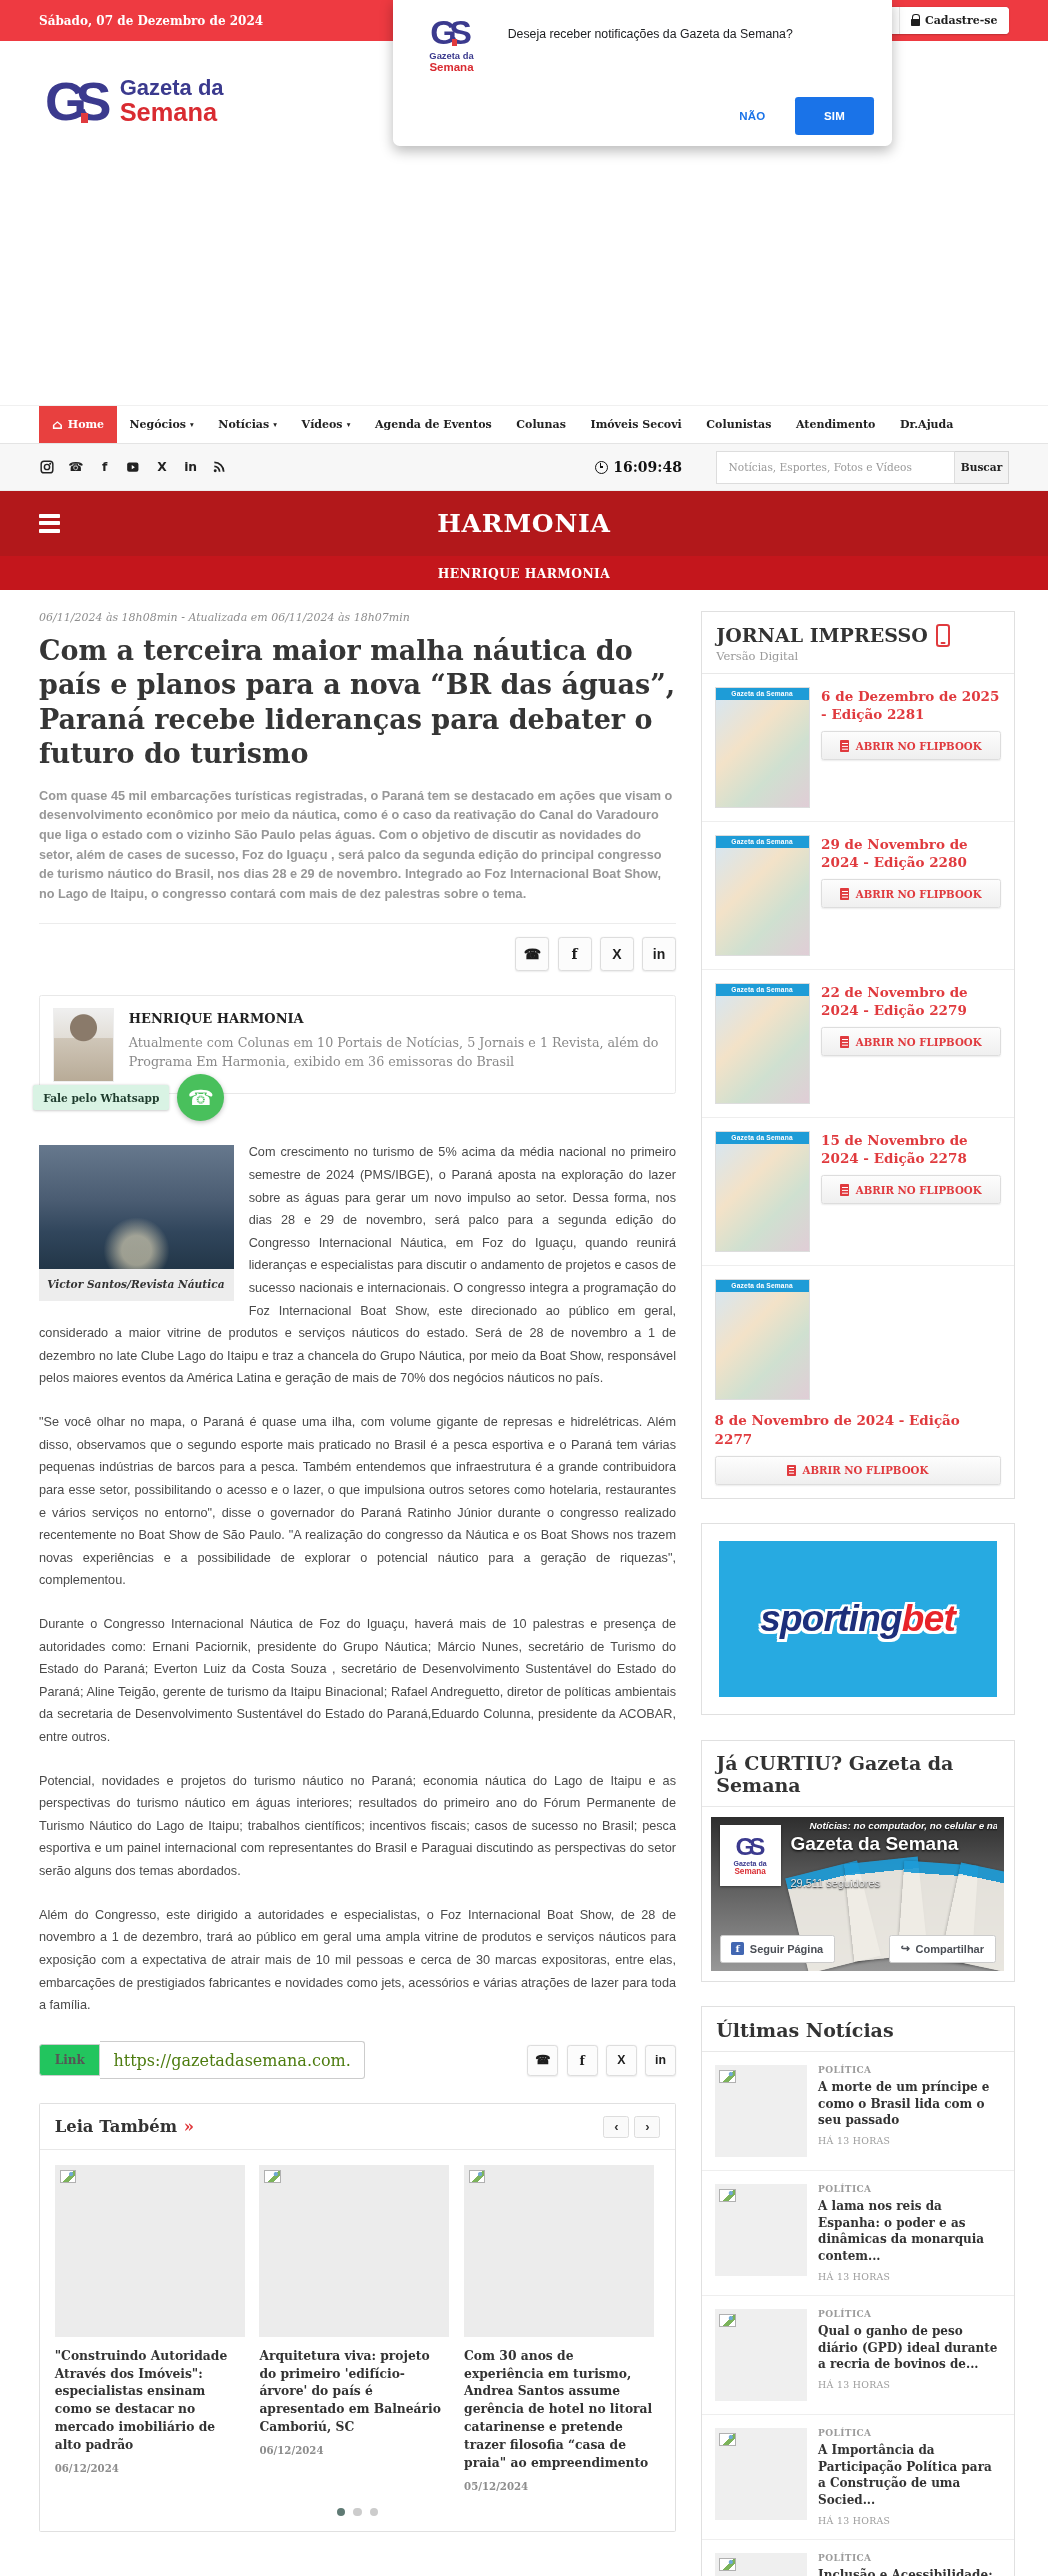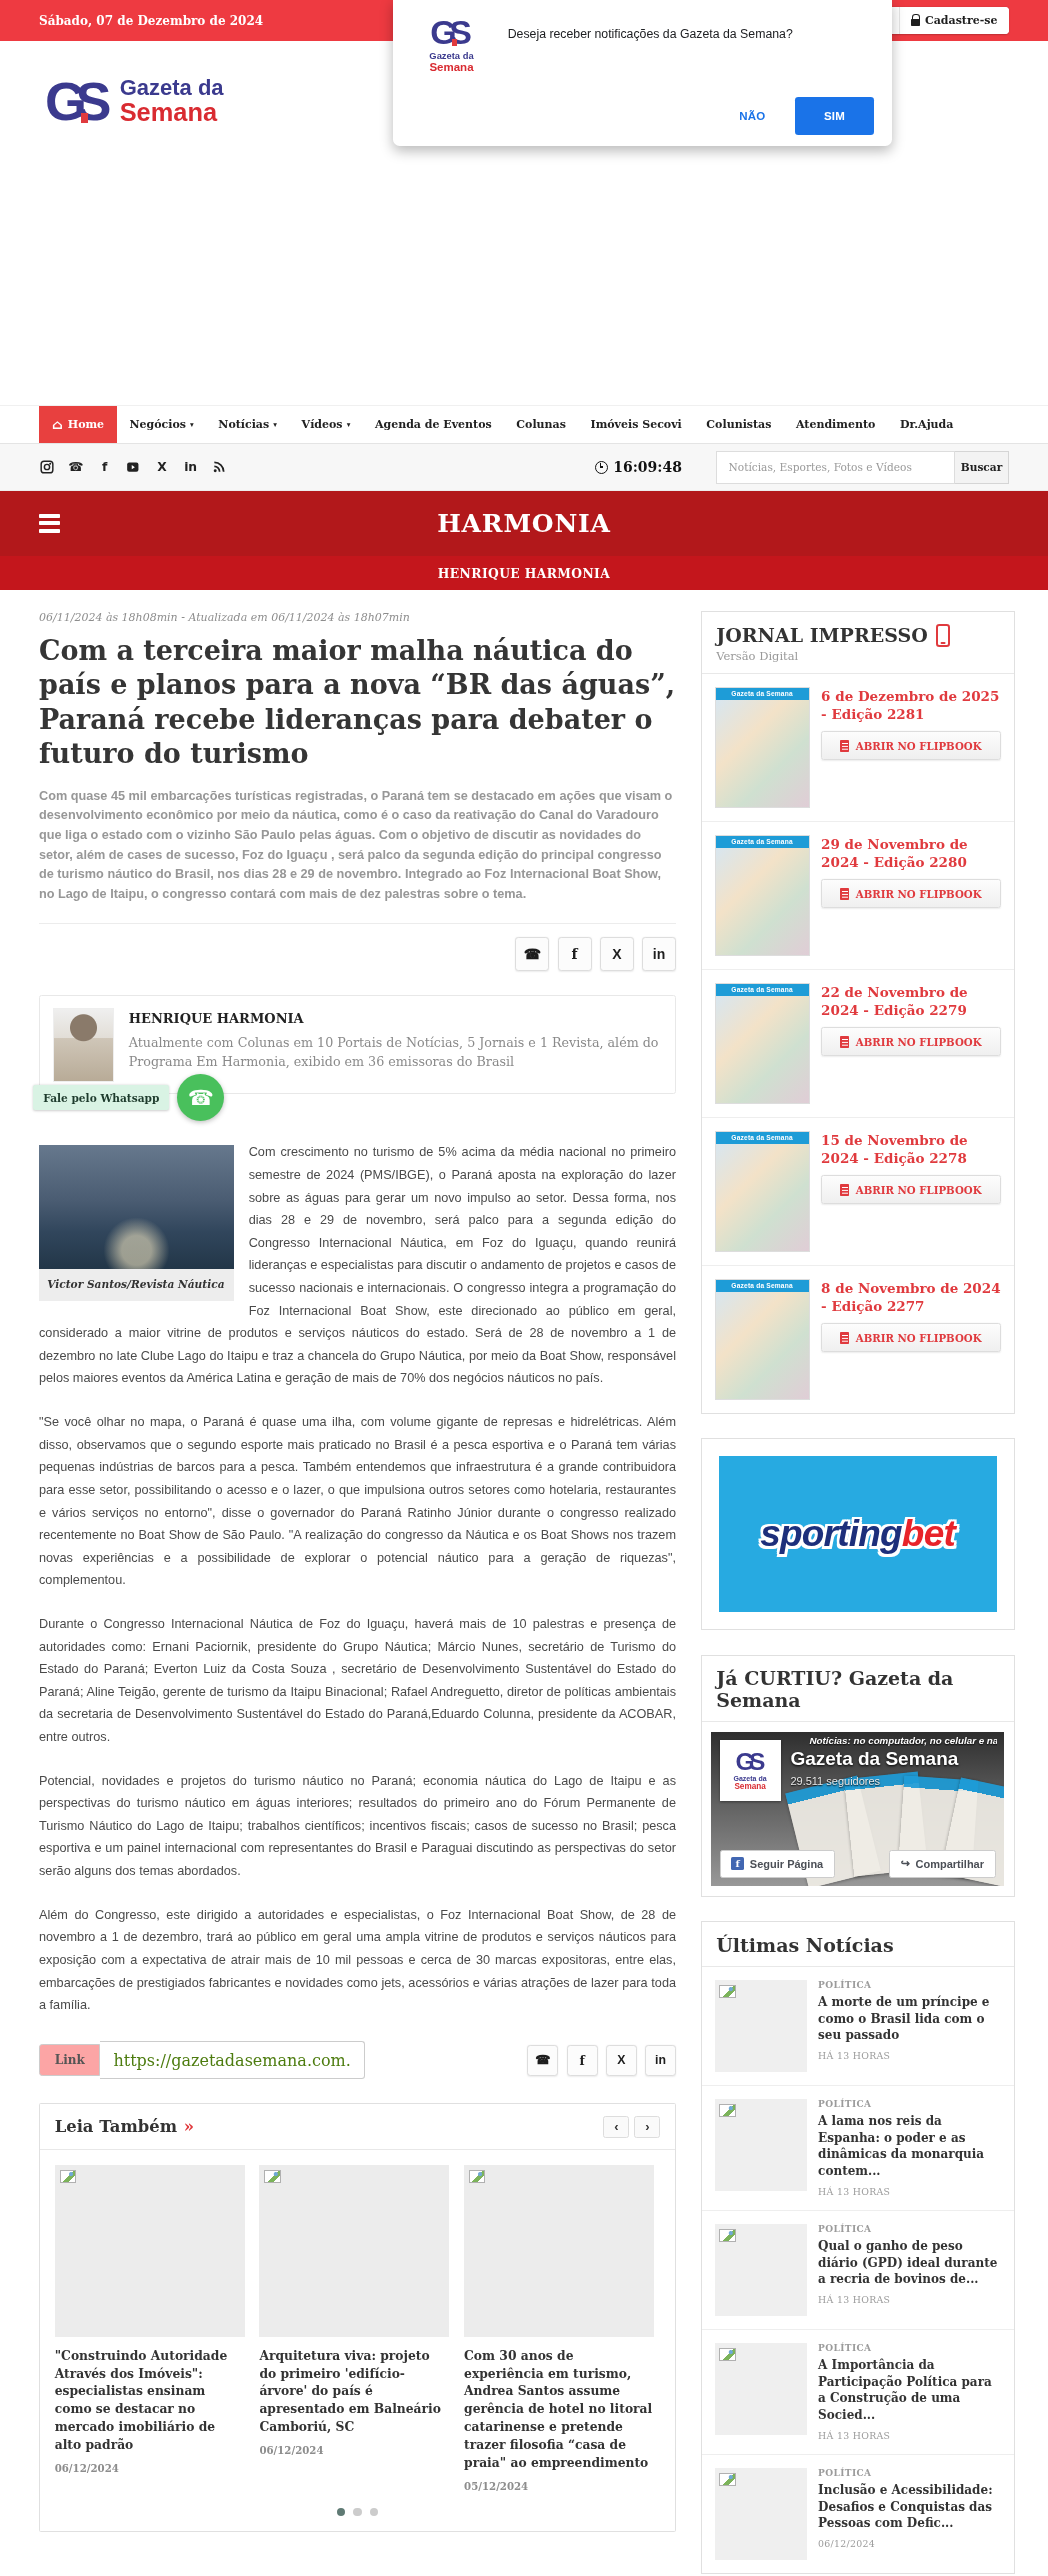--- a/index.html
+++ b/index.html
@@ -90,21 +90,21 @@
   .article-body { font-size:12.7px; color:#4a4a4a; line-height:1.78; text-align:justify; }
   .article-body p { margin-bottom:21px; }
   .fig { float:left; width:195px; margin:3.3px 14.7px 8.2px 0; background:#ededed; }
   .fig-img { height:124px; background:
       radial-gradient(circle at 50% 85%, rgba(255,240,200,.55) 0 14.7px, transparent 33px),
       linear-gradient(180deg,#66788d 0%, #4a5c72 45%, #31465c 70%, #223648 100%); }
   .fig-cap { font-family:"DejaVu Serif", serif; font-style:italic; font-weight:bold; font-size:10.6px; color:#333; padding:6.6px 8.2px; }
   .section-head { font-weight:bold; color:#333; font-size:12.7px; text-align:left; margin-bottom:1.6px; }
 
   .link-row { display:flex; align-items:center; margin:24.6px 0 24.6px; }
-  .link-label { border:0.8px solid #ccc; background:#fca5a5; border-radius:3.3px 0 0 3.3px; padding:8.2px 14.7px; font-family:"DejaVu Serif", serif; font-weight:bold; font-size:12px; color:#555; }
+  .link-label { border:0.8px solid #ccc; background:#22c55e; border-radius:3.3px 0 0 3.3px; padding:8.2px 14.7px; font-family:"DejaVu Serif", serif; font-weight:bold; font-size:12px; color:#555; }
   .link-url { border:0.8px solid #ccc; border-left:none; border-radius:0 3.3px 3.3px 0; padding:8.2px 13px; font-family:"DejaVu Serif", serif; font-size:16px; color:#4d7c0f; min-width:176px; background:#fff; }
   .link-row .mini-share { margin-left:auto; display:flex; gap:8.2px; }
   .mini-share .share-btn { width:31px; height:31px; font-size:12.3px; }
 
   .panel { border:0.8px solid #e0e0e0; border-radius:1.6px; margin-bottom:28px; background:#fff; }
   .panel-head { padding:11.5px 14.7px; border-bottom:0.8px solid #e8e8e8; display:flex; align-items:center;justify-content:center; }
   .panel-title { font-family:"DejaVu Serif", serif; font-weight:bold; font-size:16.4px; color:#333; }
   .arrow-red { color:#e03a3e; font-family:"DejaVu Serif", serif; font-weight:bold; font-size:16.4px; margin-left:6.6px; }
   .car-arrows { margin-left:auto; display:flex; gap:4.9px; }
   .car-btn { width:26px; height:22px; border:0.8px solid #ddd; border-radius:2.5px; background:#fafafa; font-weight:bold; font-size:13px; color:#333; cursor:pointer; line-height:1; }
@@ -122,21 +122,21 @@
   .fb-sq { width:13px; height:13px; background:#4267b2; color:#fff; font-weight:bold; font-size:9.8px; display:flex; align-items:center; justify-content:center; border-radius:1.6px; font-family:"DejaVu Serif", serif; }
 
   
   .sb-panel { border:0.8px solid #e0e0e0; margin-bottom:24.6px; background:#fff; }
   .sb-head { padding:11.5px 14.7px 9.8px; border-bottom:0.8px solid #e8e8e8; }
   .sb-title { font-family:"DejaVu Serif", serif; font-weight:bold; font-size:19px; color:#333; display:flex; align-items:center; gap:8.2px; }
   .phone-ico { width:14px; height:23px; border:2.5px solid #e03a3e; border-radius:3.3px; position:relative; display:inline-block; }
   .phone-ico::after { content:''; position:absolute; bottom:0.8px; left:50%; transform:translateX(-50%); width:4.9px; height:2px; background:#e03a3e; border-radius:1.6px; }
   .sb-sub { color:#999; font-family:"DejaVu Serif", serif; font-size:11.5px; margin-top:2.5px; }
   .edition { display:flex; gap:11.5px; padding:13px; border-bottom:0.8px solid #eee; }
-  .edition:last-child { border-bottom:none; }
+  .edition:last-child { border-bottom:none;flex-direction:column; }
   .thumb { width:95px; height:121px; flex-shrink:0; border:0.8px solid #ddd; display:flex; flex-direction:column; cursor:pointer; }
   .thumb-bar { background:#1e9cd7; color:#fff; font-size:6.6px; font-weight:bold; text-align:center; padding:2.5px 0; letter-spacing:0.2px; }
   .thumb-body { flex:1; background:linear-gradient(135deg,#d8e6ef 0%, #f3e2c8 35%, #cfe0d0 65%, #e0cdd6 100%); }
   .ed-info { flex:1; }
   .ed-title { color:#e03a3e; font-family:"DejaVu Serif", serif; font-weight:bold; font-size:13.5px; line-height:1.35; margin-bottom:8.2px; cursor:pointer; }
   .flip-btn { width:100%; background:linear-gradient(#fdfdfd,#efefef); border:0.8px solid #ddd; border-radius:2.5px; padding:7.4px 0; color:#e03a3e; font-weight:bold; font-size:10.2px; font-family:"DejaVu Serif", serif; display:flex; align-items:center; justify-content:center; gap:6.6px; cursor:pointer; box-shadow:0 0.8px 1.6px rgba(0,0,0,.08); }
   .doc-ico { width:9px; height:11.5px; background:#e03a3e; display:inline-block; position:relative; border-radius:0.8px; }
   .doc-ico::after { content:''; position:absolute; left:1.6px; right:1.6px; top:2.5px; height:1.2px; background:#fff; box-shadow:0 2.9px 0 #fff, 0 5.7px 0 #fff; }
 
   .ad-panel { border:0.8px solid #e0e0e0; padding:17px; margin-bottom:24.6px; background:#fff; }
@@ -147,21 +147,21 @@
   .ad-bet { color:#e8232a; }
 
   .fb-widget { margin:9.8px; height:154px; background:linear-gradient(180deg,#2e2e2e 0%, #5f5f5f 45%, #989898 100%); position:relative; overflow:hidden; }
   .mini-cover { position:absolute; width:74px; height:98px; background:linear-gradient(180deg,#1e9cd7 0 11.5px, #f0ede6 11.5px); opacity:.92; box-shadow:0 0.8px 3.3px rgba(0,0,0,.4); }
   .fb-logo-box { position:absolute; top:8.2px; left:8.2px; width:61px; height:61px; background:#fff; display:flex; flex-direction:column; align-items:center; justify-content:center; box-shadow:0 0.8px 2.5px rgba(0,0,0,.4); }
   .fb-logo-gs { font-weight:bold; font-size:24.6px; color:#3b3a8e; letter-spacing:-5.7px; line-height:1; padding-right:4.9px; }
   .fb-logo-t1 { color:#3b3a8e; font-weight:bold; font-size:7px; }
   .fb-logo-t2 { color:#d92b31; font-weight:bold; font-size:8.2px; }
   .fb-tagline { position:absolute; top:3.3px; left:98px; right:6.6px; color:#fff; font-style:italic; font-weight:bold; font-size:9.8px; text-shadow:0 0.8px 1.6px #000; white-space:nowrap; overflow:hidden; }
   .fb-name { position:absolute; top:16.4px; left:79px; color:#fff; font-size:19px; font-weight:bold; text-shadow:0 0.8px 2.5px #000; }
-  .fb-followers { position:absolute; top:43px; left:79px; color:#e8e8e8; font-size:11px; text-shadow:0 0.8px 1.6px #000; }
+  .fb-followers { position:absolute; top:60px; left:79px; color:#e8e8e8; font-size:11px; text-shadow:0 0.8px 1.6px #000; }
   .fb-btn { position:absolute; bottom:8.2px; background:#fff; border:0.8px solid #ccc; border-radius:2.5px; padding:6.6px 10.6px; font-weight:bold; color:#4b4f56; font-size:11px; display:flex; align-items:center; gap:5.7px; cursor:pointer; }
   .fb-btn.follow { left:8.2px; }
   .fb-btn.share { right:8.2px; }
 
   .news-item { display:flex; gap:11.5px; padding:13px; border-bottom:0.8px solid #eee; }
   .news-item:last-child { border-bottom:none; }
   .news-thumb { width:92px; height:92px; background:#efefef; position:relative; flex-shrink:0; }
   .news-cat { color:#9b9b9b; font-weight:bold; font-size:9px; letter-spacing:0.4px; font-family:"DejaVu Serif", serif; margin-bottom:4.1px; }
   .news-title { font-family:"DejaVu Serif", serif; font-weight:bold; font-size:12px; color:#333; line-height:1.4; margin-bottom:5.7px; cursor:pointer; }
   .news-time { color:#9b9b9b; font-size:9.4px; letter-spacing:0.3px; font-family:"DejaVu Serif", serif; }

